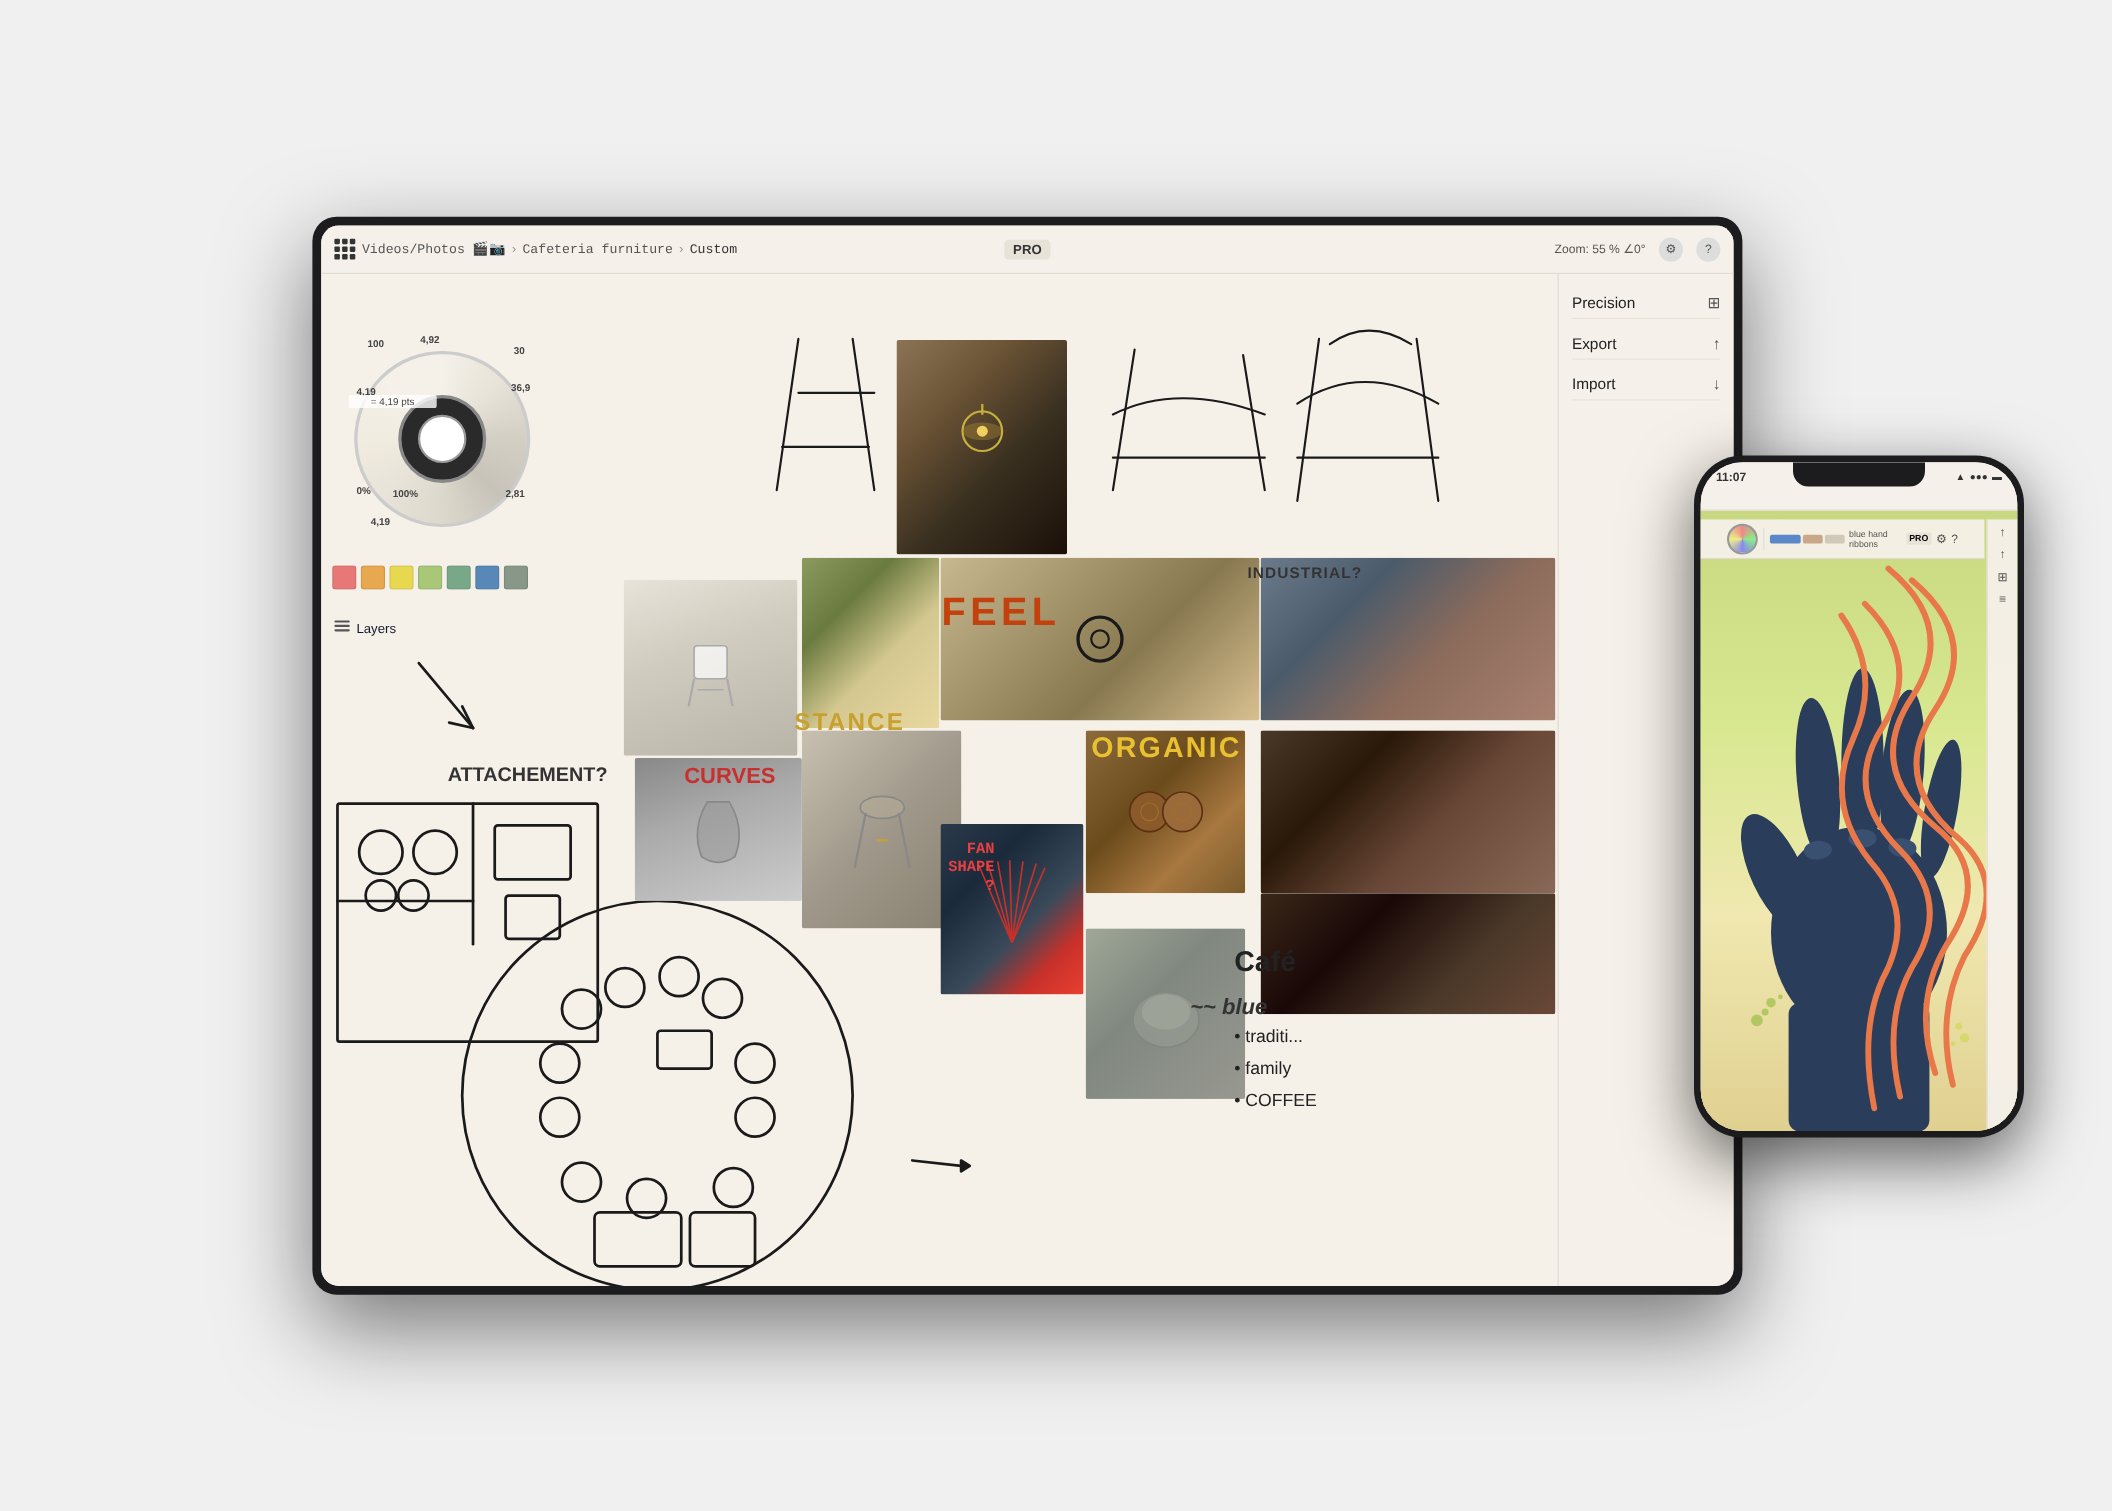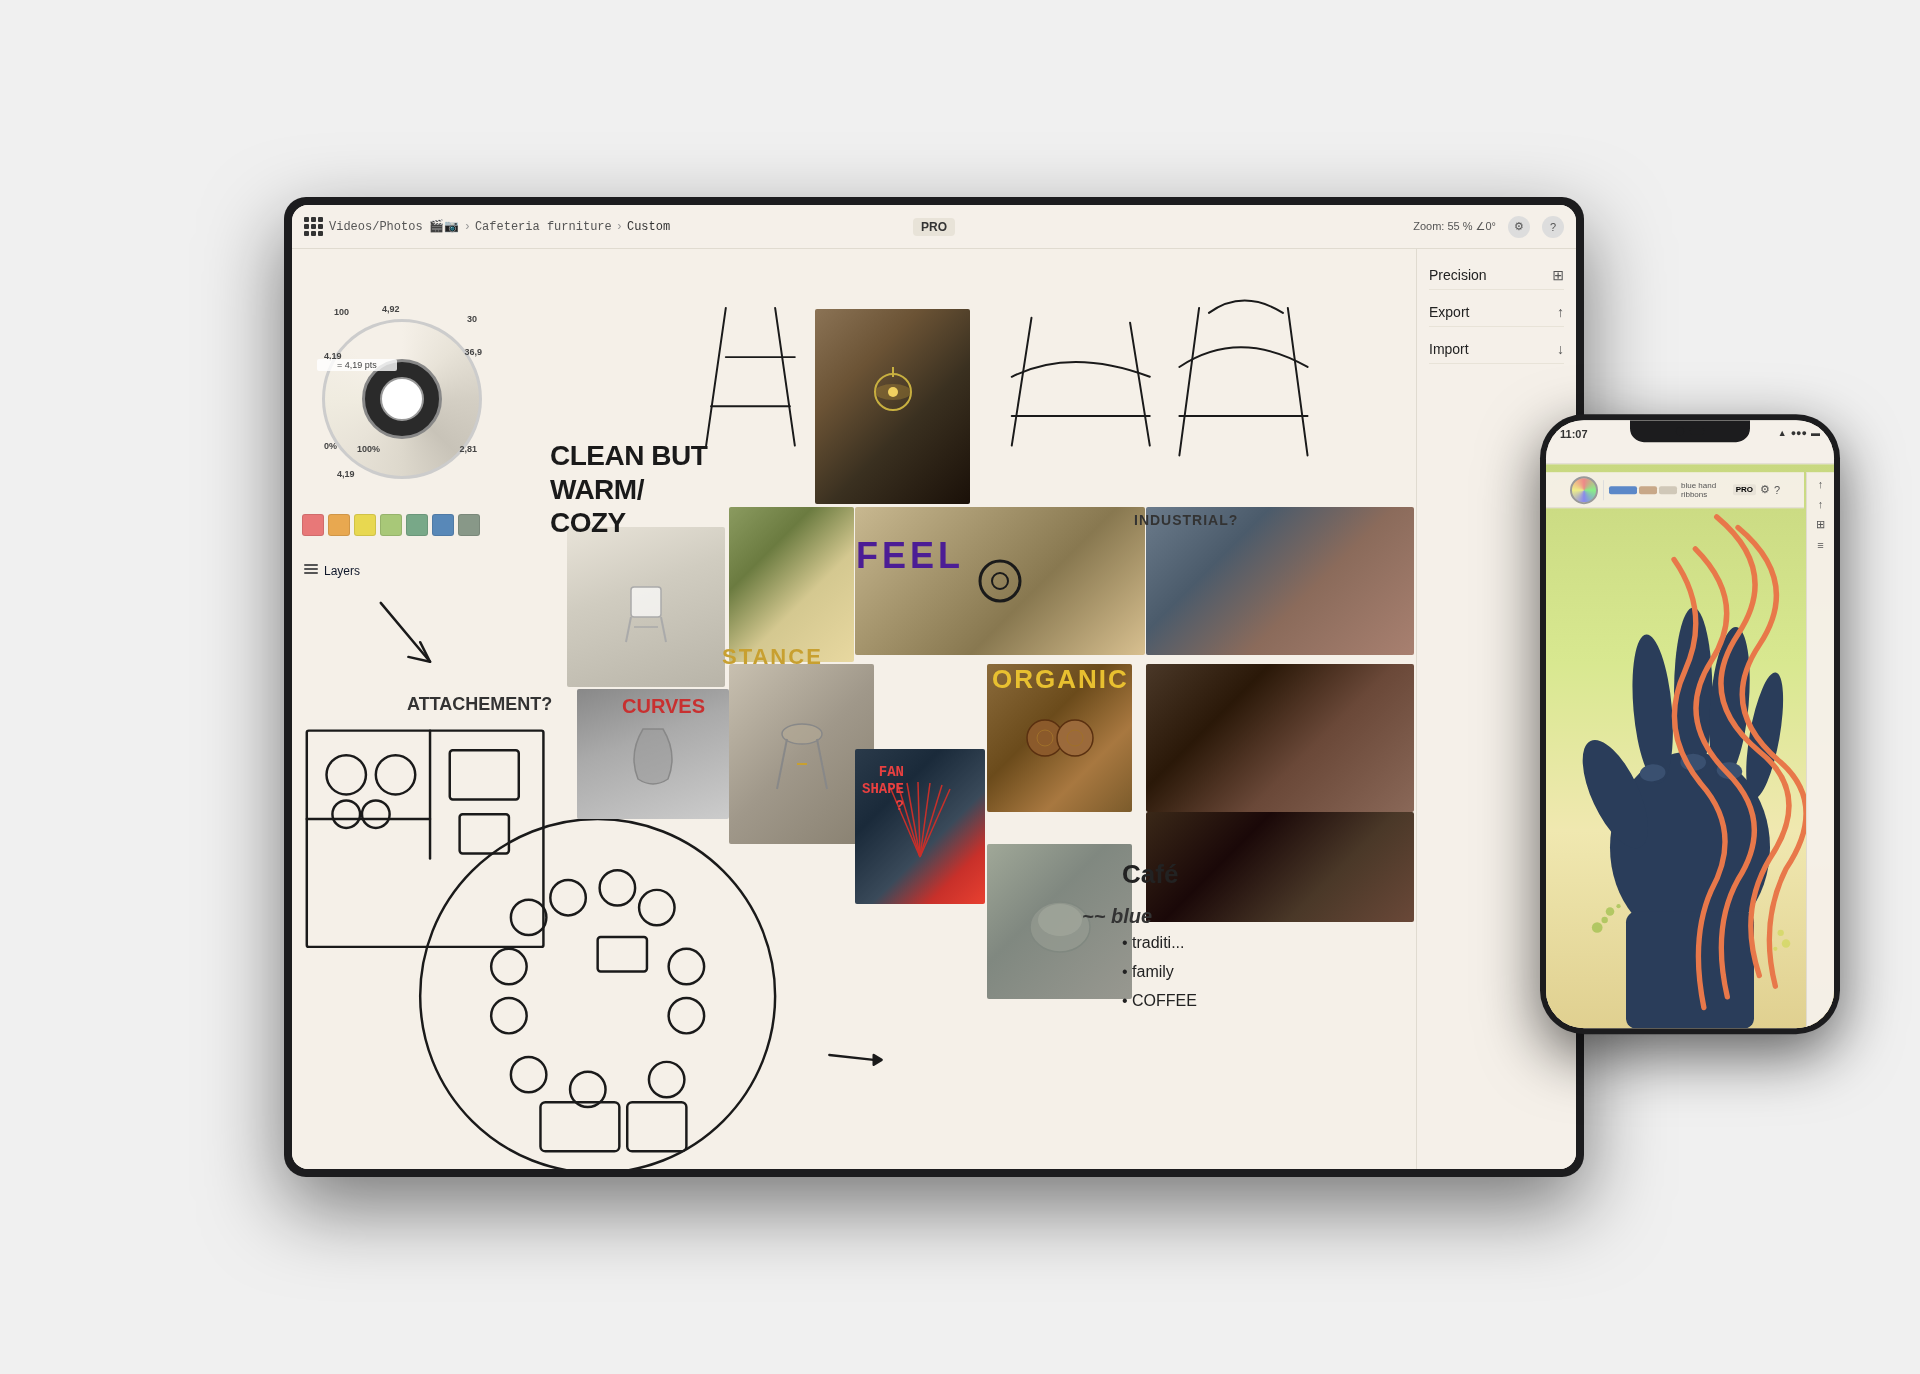--- a/index.html
+++ b/index.html
@@ -404,21 +404,21 @@
       font-size: 20px;
       font-weight: 700;
       color: #c83030;
     }
 
     .text-feel {
       top: 285px;
       left: 564px;
       font-size: 36px;
       font-weight: 800;
-      color: #4c1d95;
+      color: #c2410c;
       letter-spacing: 4px;
     }
 
     .text-organic {
       top: 415px;
       left: 700px;
       font-size: 26px;
       font-weight: 800;
       color: #e8c030;
       letter-spacing: 2px;
@@ -888,21 +888,20 @@
               <ellipse cx="40" cy="45" rx="30" ry="25" fill="rgba(150,155,145,0.7)" stroke="#808880" stroke-width="1.5"></ellipse>
               <ellipse cx="40" cy="38" rx="22" ry="16" fill="rgba(165,170,158,0.6)"></ellipse>
             </svg>
           </div>
         </div>
 
         <div class="canvas-image" style="left:854px;top:563px;width:268px;height:110px;">
           <div class="img-placeholder photo-restaurant" style="background:linear-gradient(135deg,#3a2818,#1a0808,#4a3828,#6a4838);"></div>
         </div>
 
-        <div class="canvas-text text-clean-but">CLEAN BUT<br>WARM/<br>COZY</div>
         <div class="canvas-text text-stance">STANCE</div>
         <div class="canvas-text text-curves">CURVES</div>
         <div class="canvas-text text-feel">FEEL</div>
         <div class="canvas-text text-organic">ORGANIC</div>
         <div class="canvas-text text-industrial">INDUSTRIAL?</div>
         <div class="canvas-text text-attachement">ATTACHEMENT?</div>
         <div class="canvas-text text-fan">FAN<br>SHAPE<br>?</div>
         <div class="canvas-text text-cafe">Café</div>
         <div class="canvas-text text-grip">~~ blue</div>
         <div class="canvas-text text-bullet">• traditi...<br>• family<br>• COFFEE</div>

